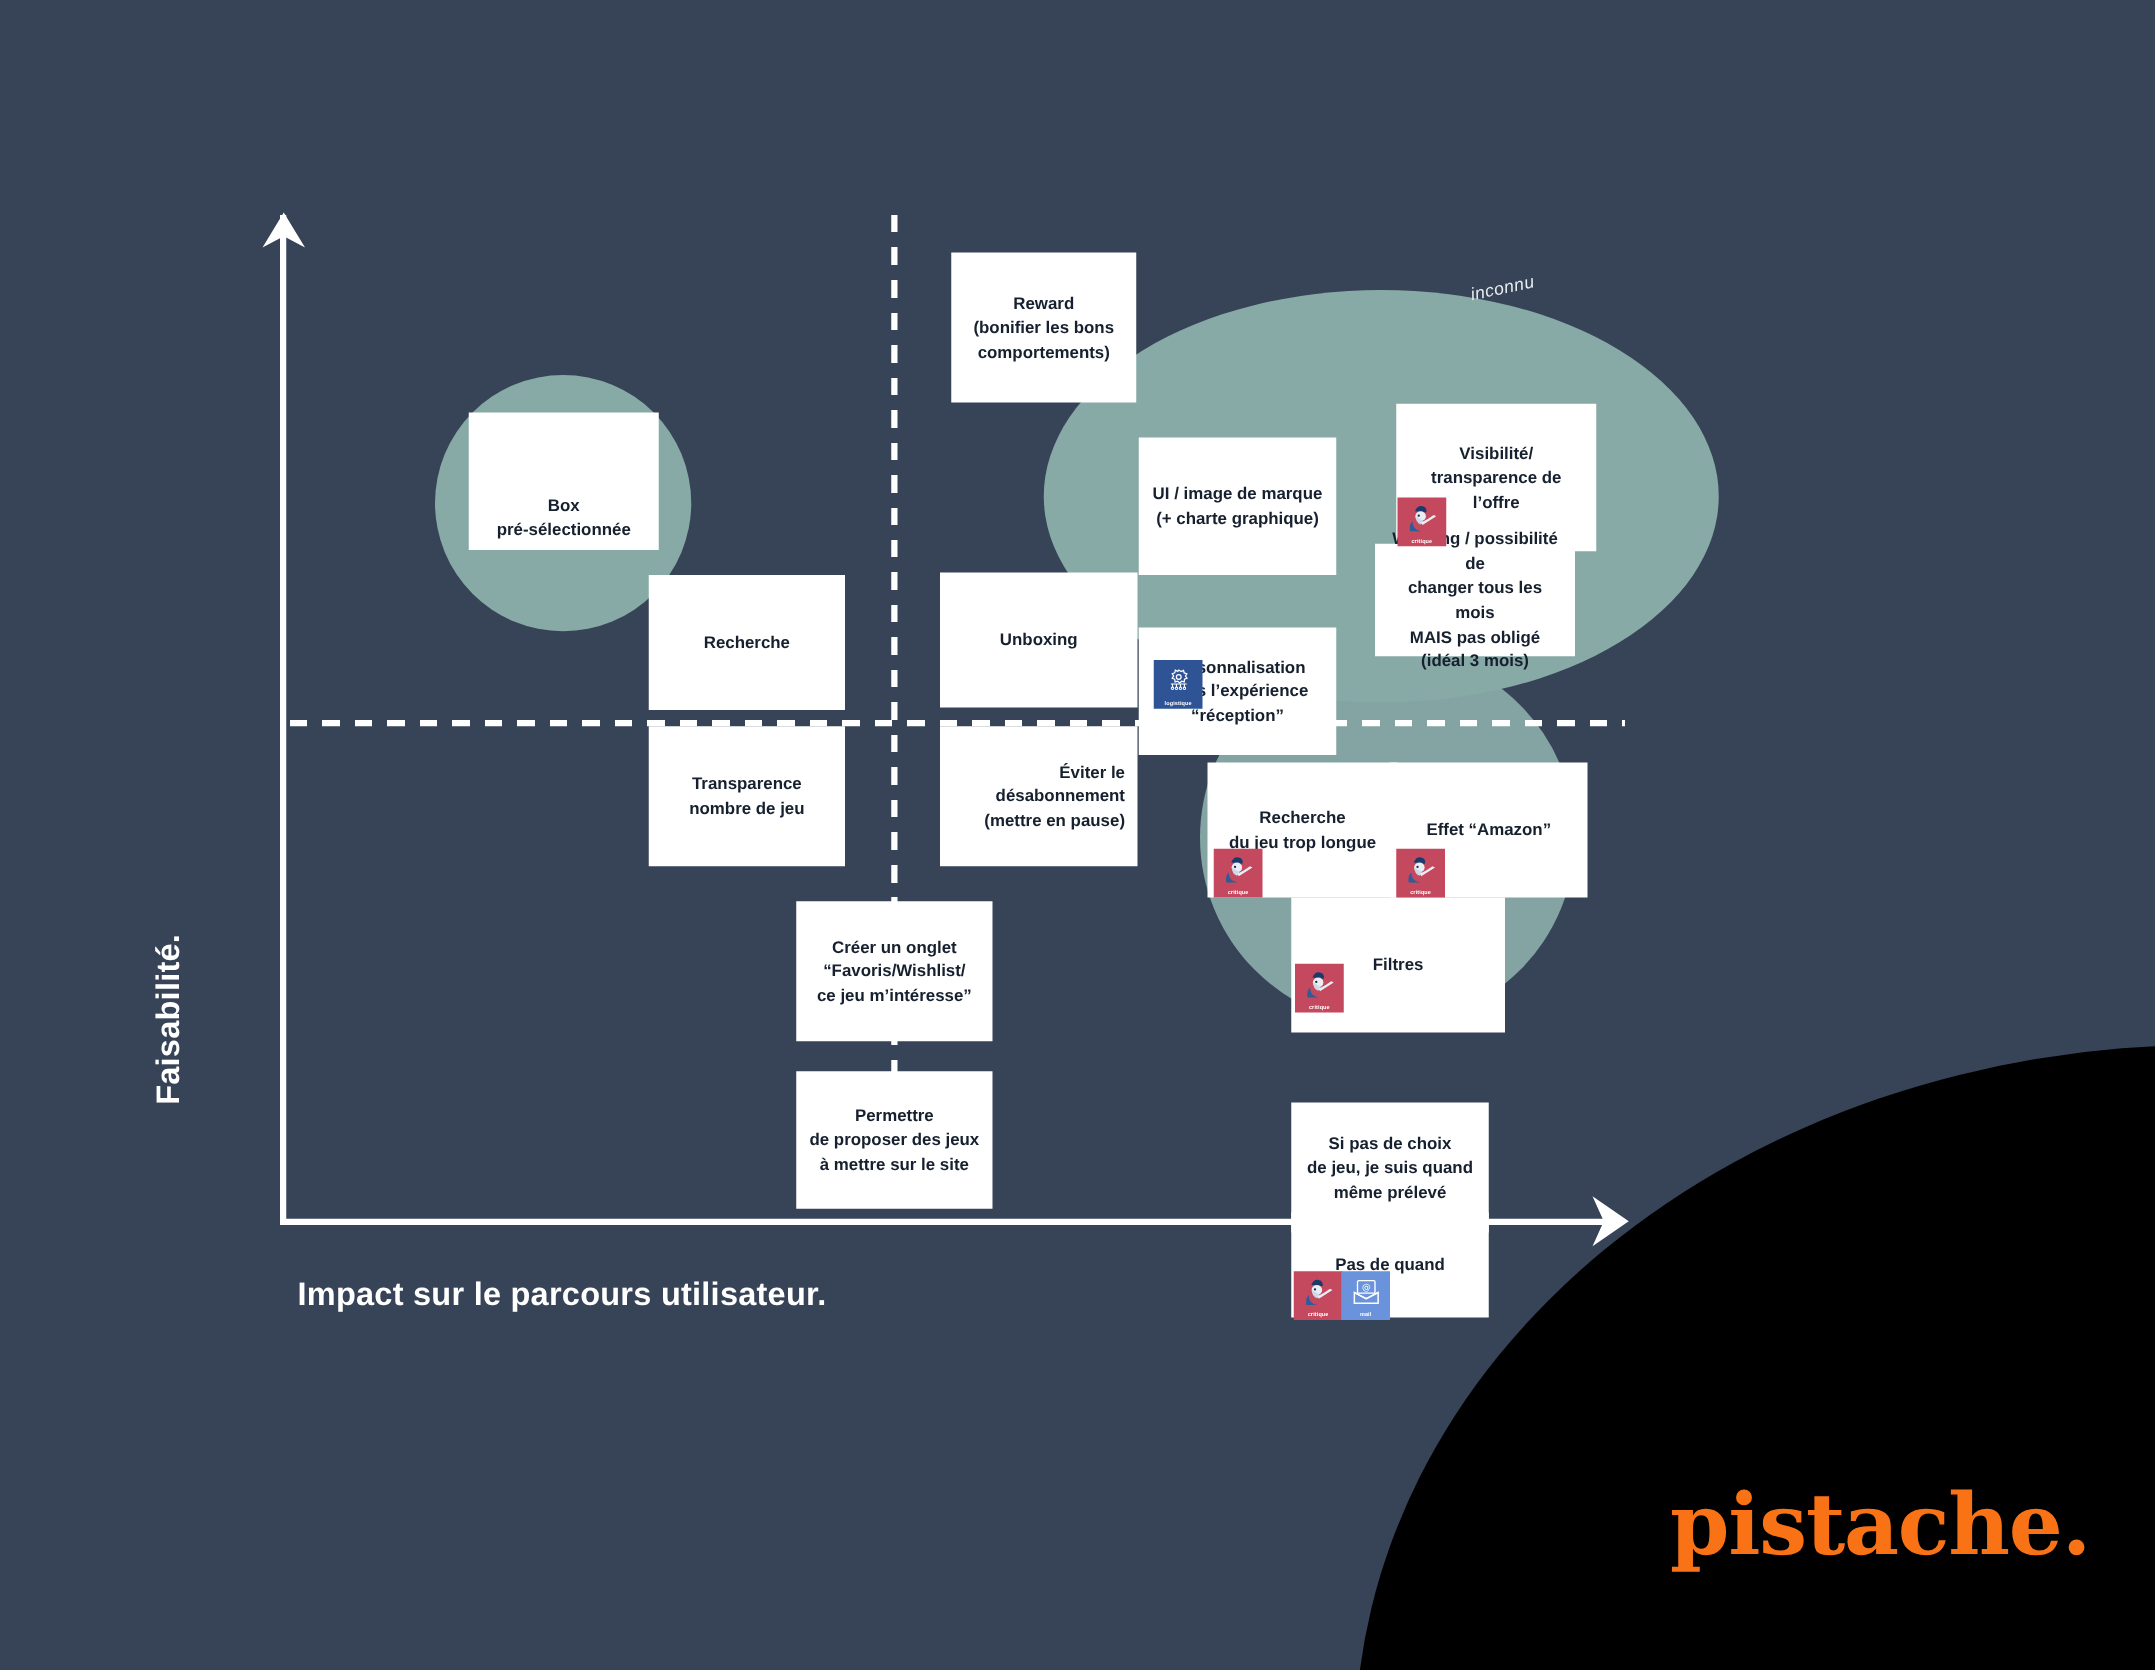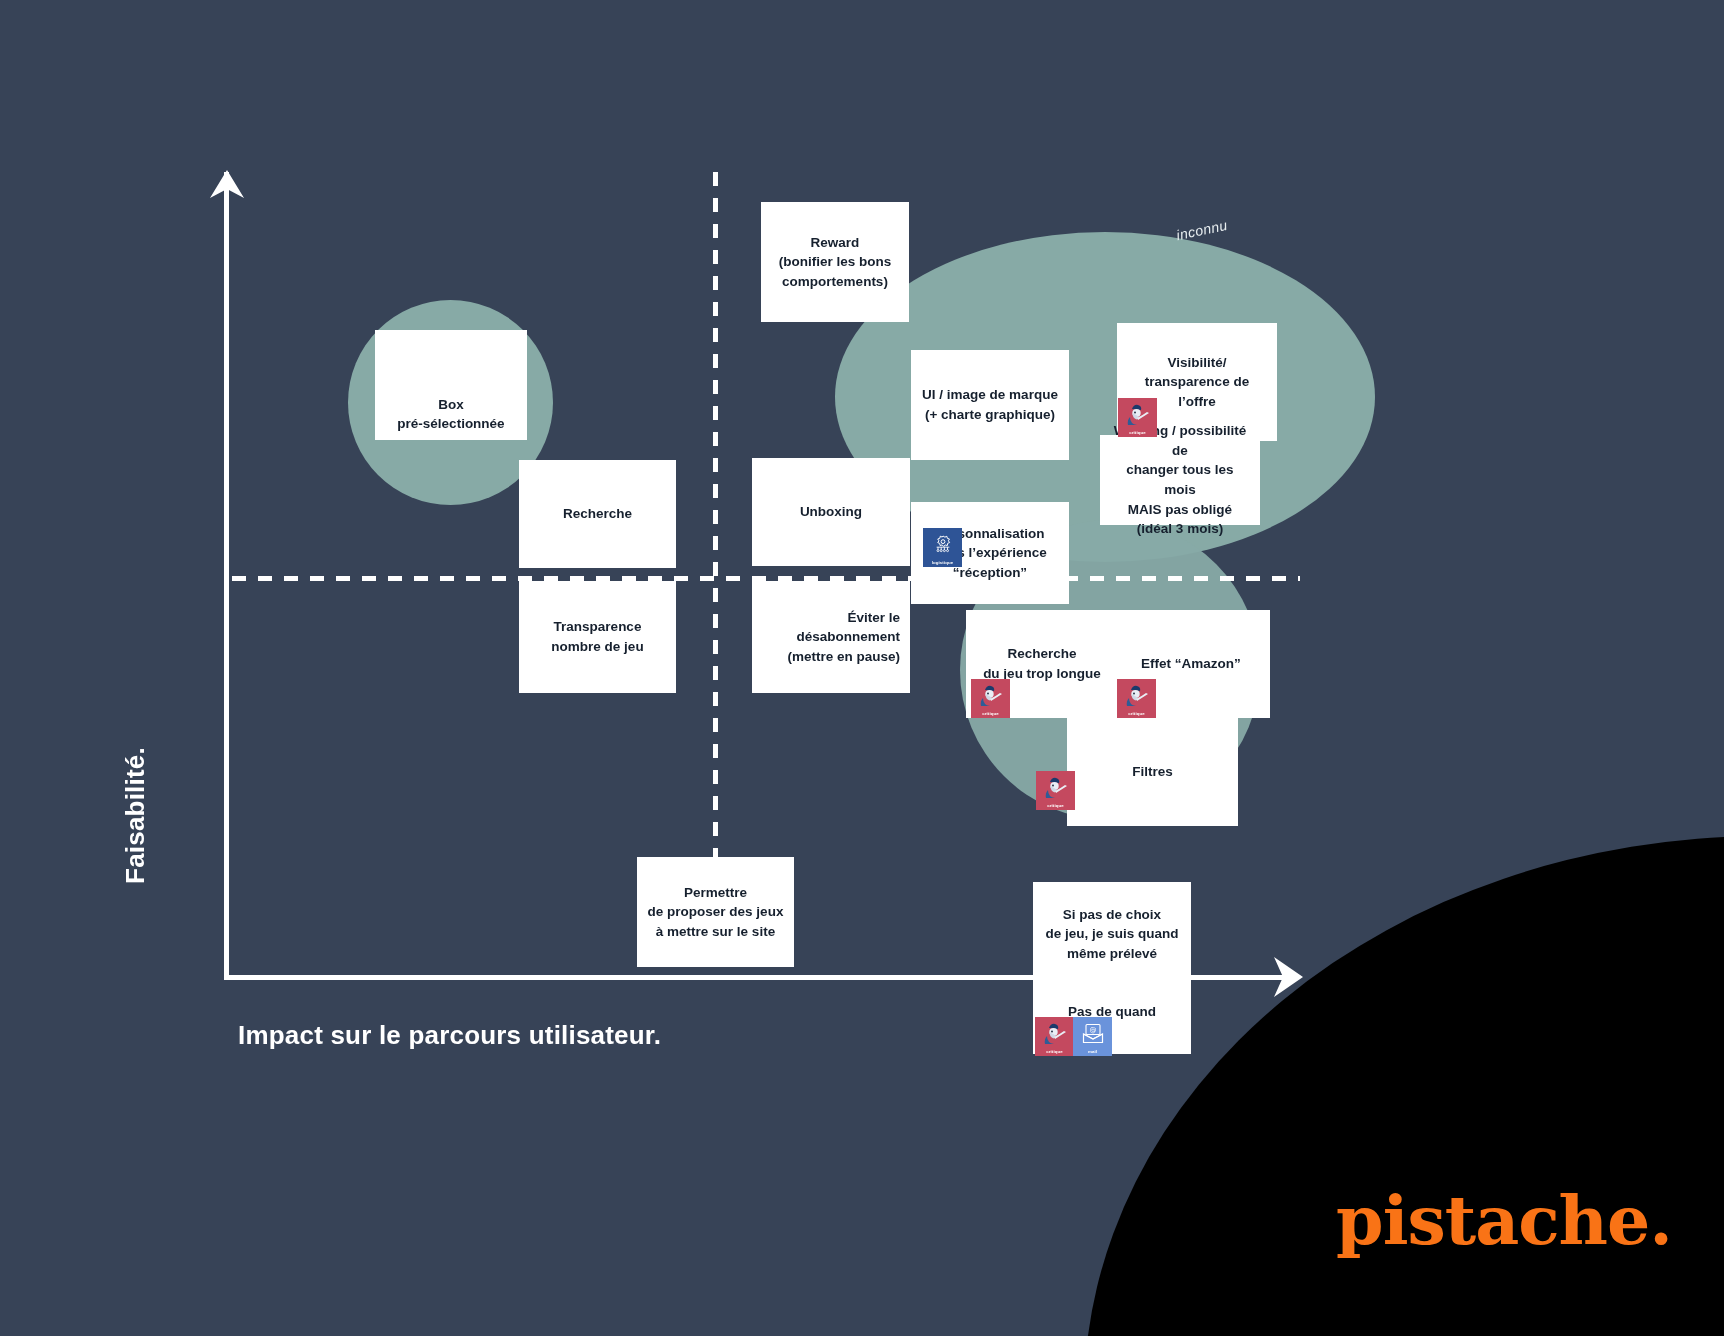--- a/index.html
+++ b/index.html
@@ -245,24 +245,29 @@
 
   <div class="note" style="left:966px; top:610px; width:152px; height:108px;">
     <span>Recherche
 du jeu trop longue</span>
   </div>
 
   <div class="note" style="left:1112px; top:610px; width:158px; height:108px;">
     <span>Effet “Amazon”</span>
   </div>
 
-  <div class="note" style="left:1033px; top:718px; width:171px; height:108px;margin-left:34px;">
+  <div class="note" style="left:1033px; top:718px; width:171px; height:108px;">
     <span>Filtres</span>
   </div>
 
+  <div class="note" style="left:637px; top:721px; width:157px; height:112px;">
+    <span>Créer un onglet
+“Favoris/Wishlist/
+ce jeu m’intéresse”</span>
+  </div>
 
   <div class="note" style="left:637px; top:857px; width:157px; height:110px;">
     <span>Permettre
 de proposer des jeux
 à mettre sur le site</span>
   </div>
 
   <div class="note" style="left:1033px; top:866px; width:158px; height:104px;margin-top:16px;">
     <span>Si pas de choix
 de jeu, je suis quand

